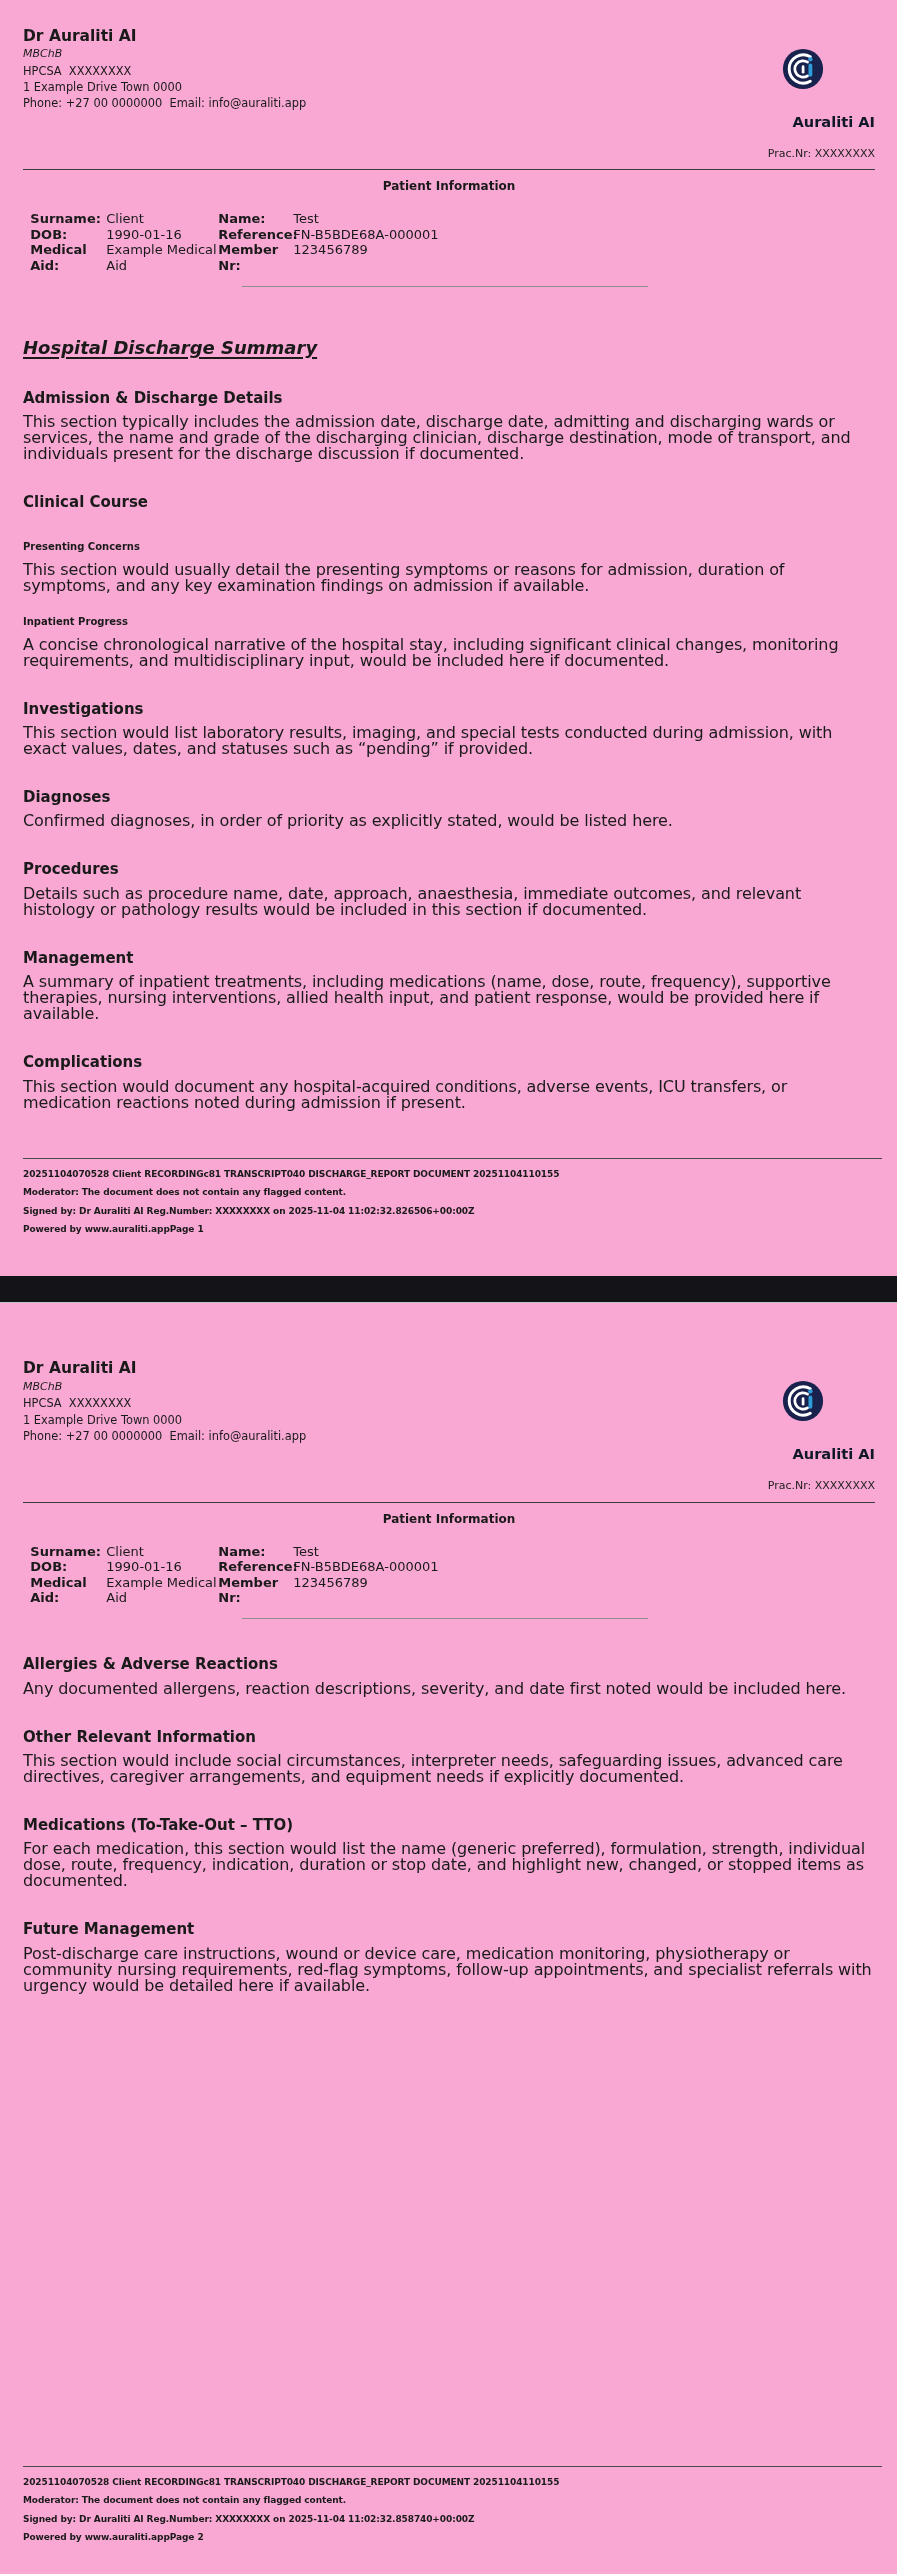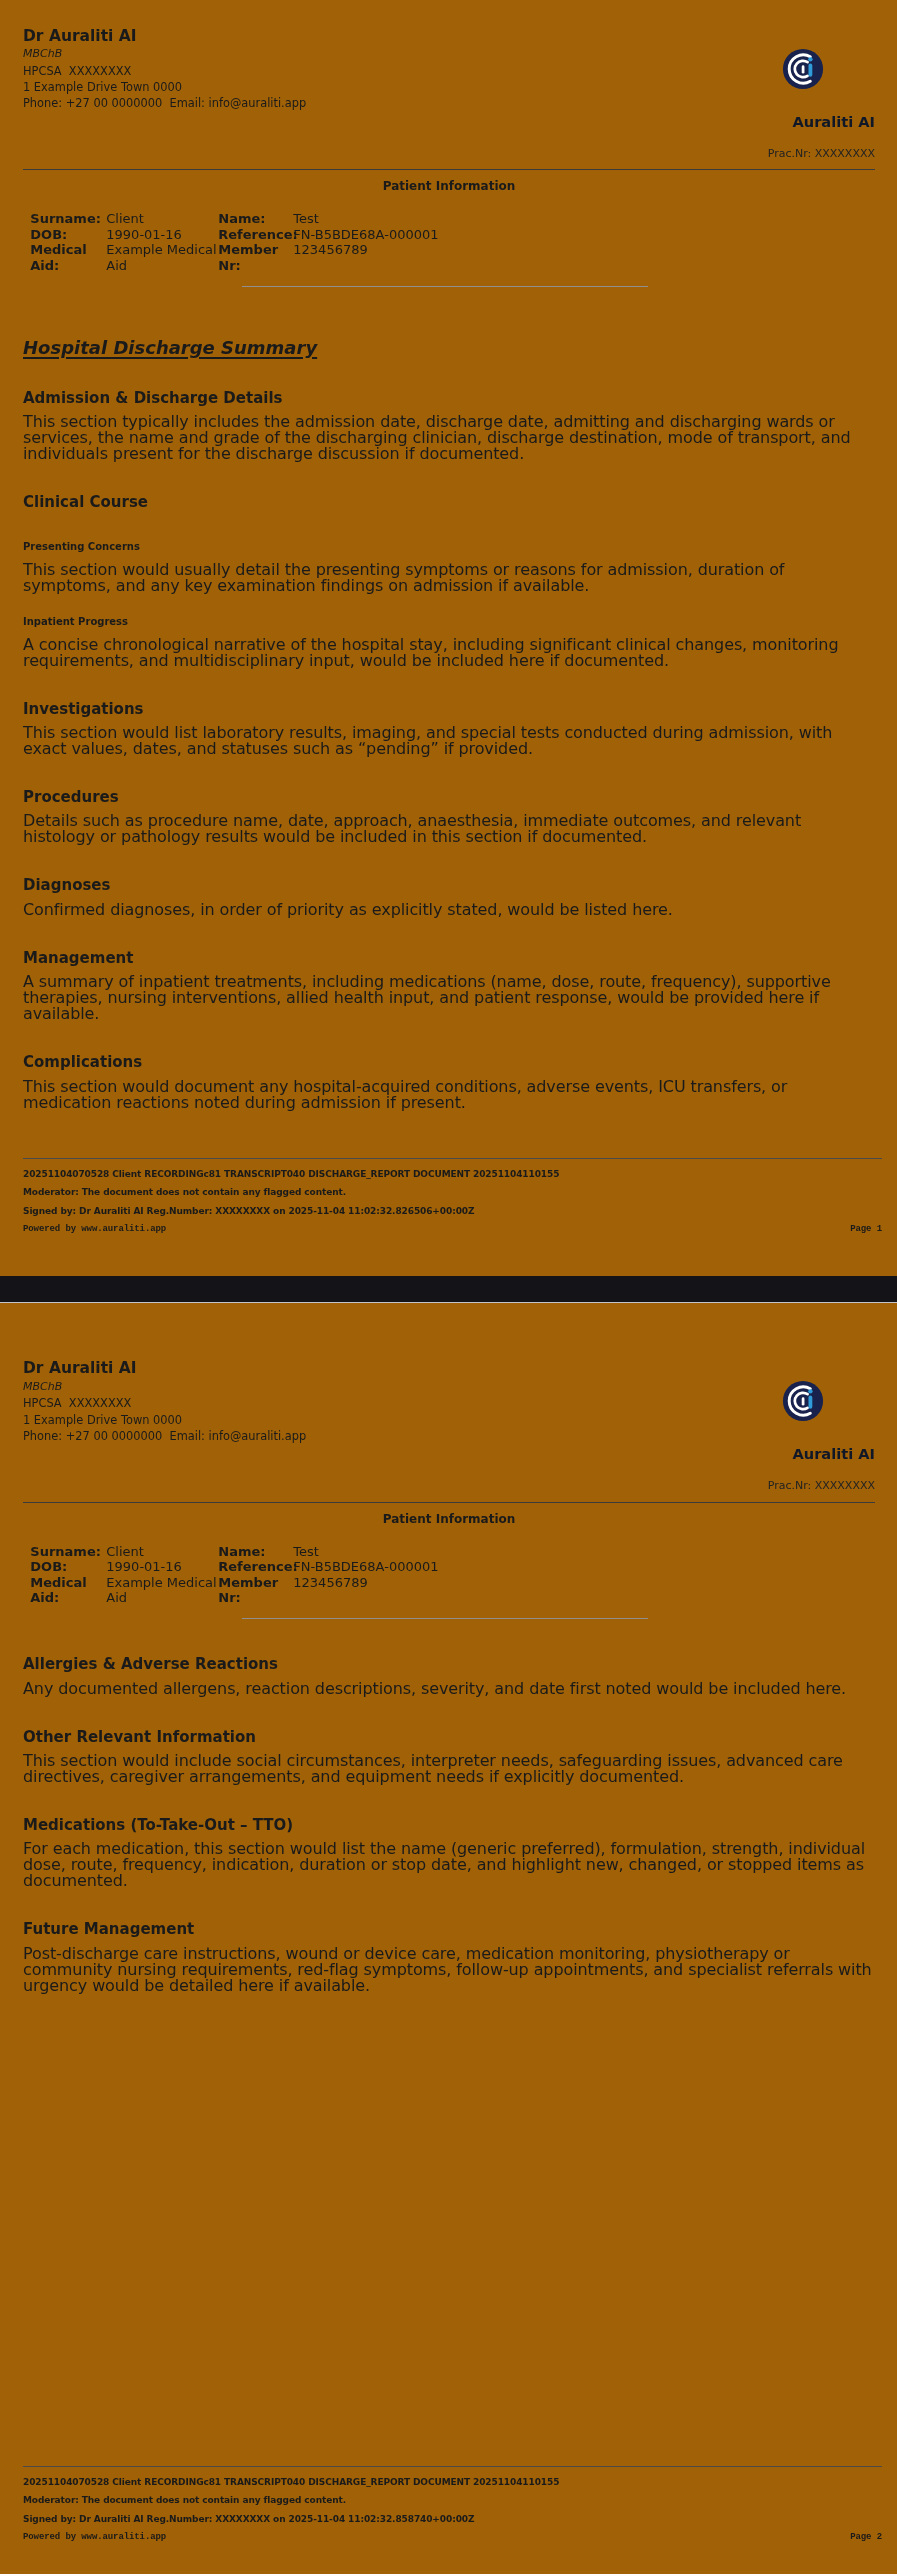--- a/index.html
+++ b/index.html
@@ -1,21 +1,21 @@
 <!DOCTYPE html>
 <html style="font-size:14.6px"><head>
 <meta charset="utf-8">
 <style>
   * { box-sizing: border-box; }
   html,body { margin:0; padding:0; background:#ffffff; }
   body { width:898px; font-family:"DejaVu Sans","Liberation Sans",sans-serif; color:#1a1a1a; }
 
   .doc { width:898px; }
 
-  .page { position:relative; width:898px; background:#a16207; overflow:hidden; }
+  .page { position:relative; width:898px; background:#f9a8d4; overflow:hidden; }
   .page-1 { height:1276px; padding:25.5px 23px 0 23px; }
   .page-2 { height:1271px; padding:55px 23px 0 23px; }
 
   .page-separator { height:27px; background:#141418; border-bottom:1.8px solid #c4c4c8; }
 
   
   .page-header { position:relative; height:118px; }
   .doctor-name { font-size:15.5px; font-weight:bold; line-height:20px; }
   .qualification { font-style:italic; font-size:11px; line-height:14.6px; margin-top:1.8px; }
   .hline { font-size:11.4px; line-height:14.6px; margin-top:1.8px; }
@@ -39,21 +39,21 @@
   .sec.group { margin-bottom:27px; }
   .sec h2 { font-size:15px; font-weight:bold; margin:0; line-height:19px; }
   .sec h3 { font-size:10px; font-weight:bold; margin:0; line-height:16.4px; }
   .sec p { font-size:16px; line-height:16px; margin:6.4px 0 0 0; letter-spacing:-0.1px; }
 
   
   .page-footer { position:absolute; left:23px; right:16px; border-top:1.4px solid #4a4a4a; padding-top:10px; font-size:9px; font-weight:bold; letter-spacing:-0.1px; }
   .page-1 .page-footer { bottom:41px; }
   .page-2 .page-footer { bottom:31px; }
   .f-row { margin-bottom:7.3px; line-height:11px; }
-  .f-last { display:flex; justify-content:space-between; margin-bottom:0;font-family:Liberation Mono, monospace; }
+  .f-last { display:flex; justify-content:flex-start; margin-bottom:0; }
 </style>
 </head>
 <body>
 
 <div class="doc">
 
   <div class="page page-1">
 
     <div class="page-header">
       <div class="doctor-name">Dr Auraliti AI</div>
@@ -119,27 +119,27 @@
       <h3>Inpatient Progress</h3>
       <p>A concise chronological narrative of the hospital stay, including significant clinical changes, monitoring requirements, and multidisciplinary input, would be included here if documented.</p>
     </section>
 
     <section class="sec">
       <h2>Investigations</h2>
       <p>This section would list laboratory results, imaging, and special tests conducted during admission, with exact values, dates, and statuses such as “pending” if provided.</p>
     </section>
 
     <section class="sec">
+      <h2>Diagnoses</h2>
+      <p>Confirmed diagnoses, in order of priority as explicitly stated, would be listed here.</p>
+    </section>
+
+    <section class="sec">
       <h2>Procedures</h2>
       <p>Details such as procedure name, date, approach, anaesthesia, immediate outcomes, and relevant histology or pathology results would be included in this section if documented.</p>
-    </section>
-
-    <section class="sec">
-      <h2>Diagnoses</h2>
-      <p>Confirmed diagnoses, in order of priority as explicitly stated, would be listed here.</p>
     </section>
 
     <section class="sec">
       <h2>Management</h2>
       <p>A summary of inpatient treatments, including medications (name, dose, route, frequency), supportive therapies, nursing interventions, allied health input, and patient response, would be provided here if available.</p>
     </section>
 
     <section class="sec">
       <h2>Complications</h2>
       <p>This section would document any hospital-acquired conditions, adverse events, ICU transfers, or medication reactions noted during admission if present.</p>

